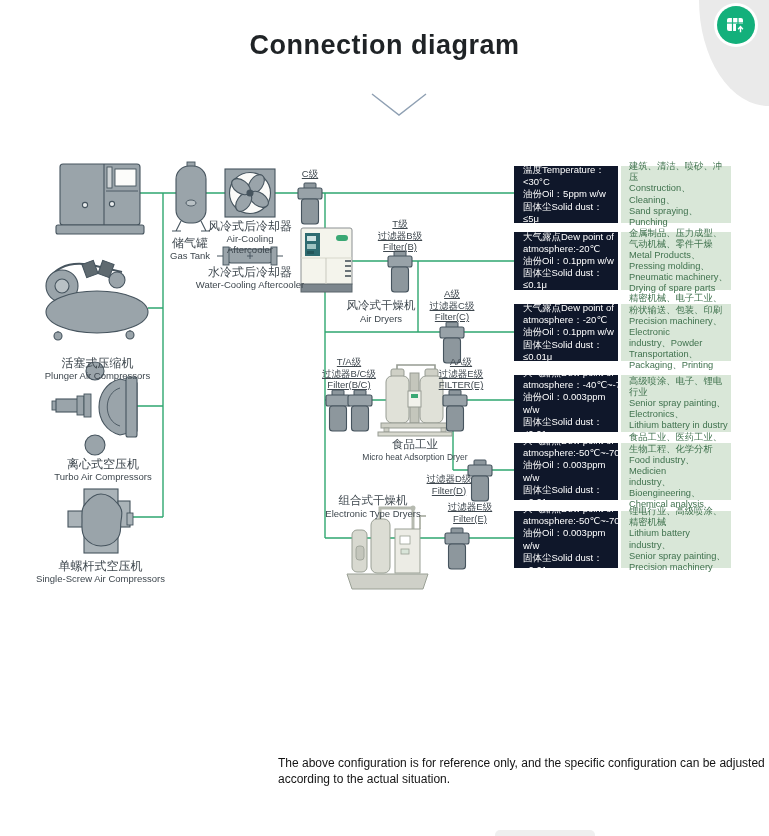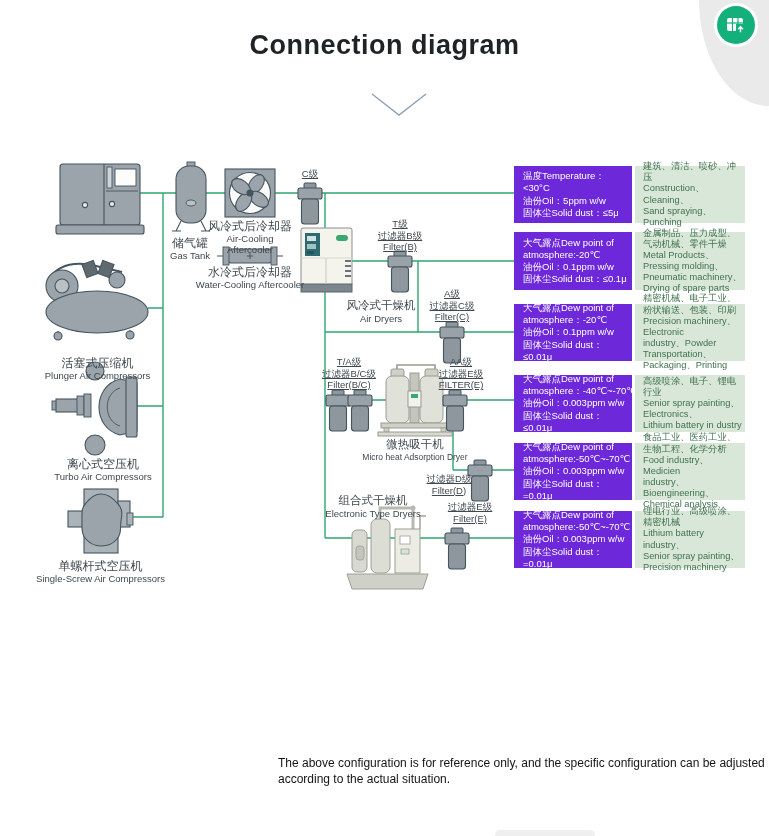--- a/index.html
+++ b/index.html
@@ -15,21 +15,21 @@
   .chevron{position:absolute;left:370px;top:92px;}
   svg.diagram{position:absolute;left:0;top:0;}
   .lbl{position:absolute;text-align:center;color:#3e474e;line-height:1.18;}
   .lbl .zh{font-size:12px;}
   .lbl .zh-lg{font-size:11.5px;}
   .lbl .en{font-size:9.5px;white-space:pre-line;}
   .lbl .en-sm{font-size:8.5px;white-space:pre-line;}
   .flbl{position:absolute;text-align:center;color:#3e474e;font-size:9.5px;
         line-height:1.22;white-space:pre-line;text-decoration:underline;}
   .row{position:absolute;left:514px;display:flex;gap:3px;}
-  .spec{width:118px;background:#6d28d9;color:#ffffff;font-size:9.5px;line-height:1.27;
+  .spec{width:104px;background:#0f172a;color:#ffffff;font-size:9.5px;line-height:1.27;
         white-space:pre-line;display:flex;flex-direction:column;justify-content:center;
         padding:0 4px 0 9px;box-sizing:border-box;}
   .apps{width:110px;background:#d9e7d8;color:#41734f;font-size:9.3px;line-height:1.2;
         white-space:pre-line;display:flex;flex-direction:column;justify-content:center;
         padding:0 2px 0 8px;box-sizing:border-box;}
   .note{position:absolute;left:244px;top:756px;width:526px;font-size:12px;
         line-height:1.33;color:#141414;margin-left:34px;}
   .edge{position:absolute;left:495px;top:830px;width:100px;height:6px;background:#efefef;
         border-radius:5px 5px 0 0;}
 </style>
@@ -226,21 +226,21 @@
 过滤器B/C级
 Filter(B/C)</div>
   <div class="flbl" style="left:423px;top:356px;width:76px">AA级
 过滤器E级
 FILTER(E)</div>
   <div class="lbl" style="left:43px;top:457px;width:120px">
     <div class="zh">离心式空压机</div>
     <div class="en">Turbo Air Compressors</div>
   </div>
   <div class="lbl" style="left:345px;top:438px;width:140px">
-    <div class="zh zh-lg">微热吸干机</div>
+    <div class="zh zh-lg">食品工业</div>
     <div class="en en-sm">Micro heat Adsorption Dryer</div>
   </div>
   <div class="flbl" style="left:412px;top:473px;width:74px">过滤器D级
 Filter(D)</div>
   <div class="lbl" style="left:303px;top:494px;width:140px">
     <div class="zh zh-lg">组合式干燥机</div>
     <div class="en">Electronic Type Dryers</div>
   </div>
   <div class="flbl" style="left:433px;top:501px;width:74px">过滤器E级
 Filter(E)</div>

